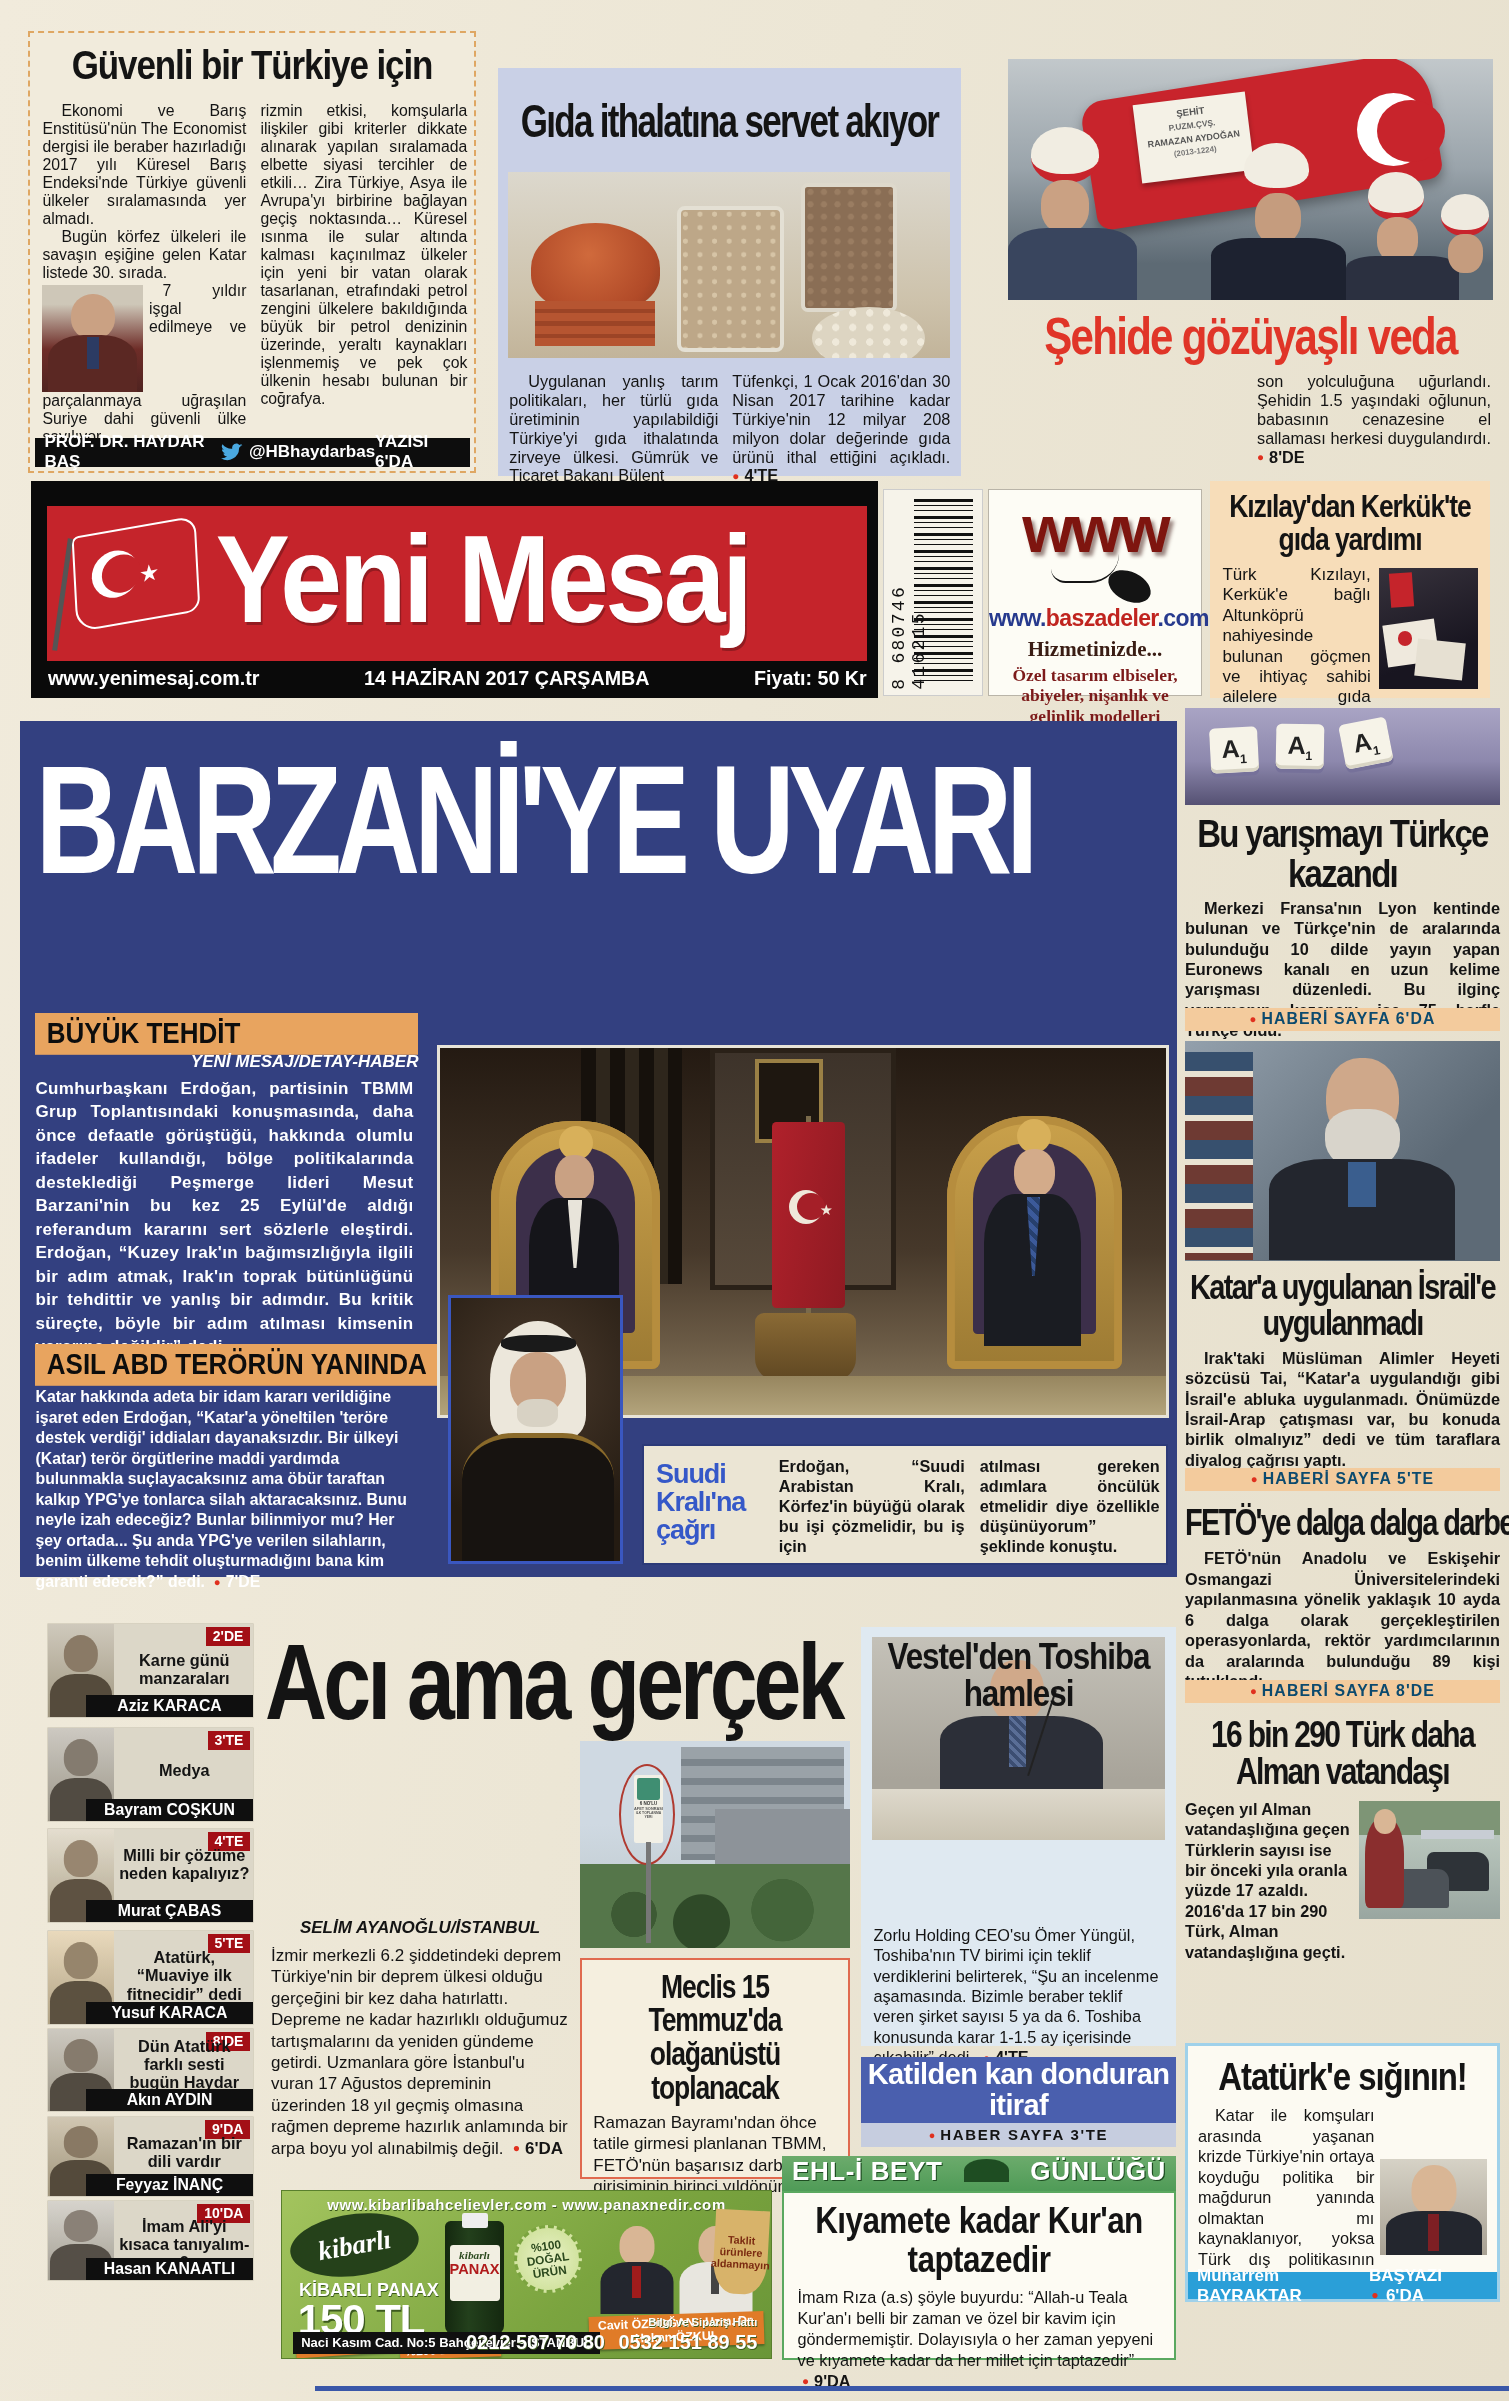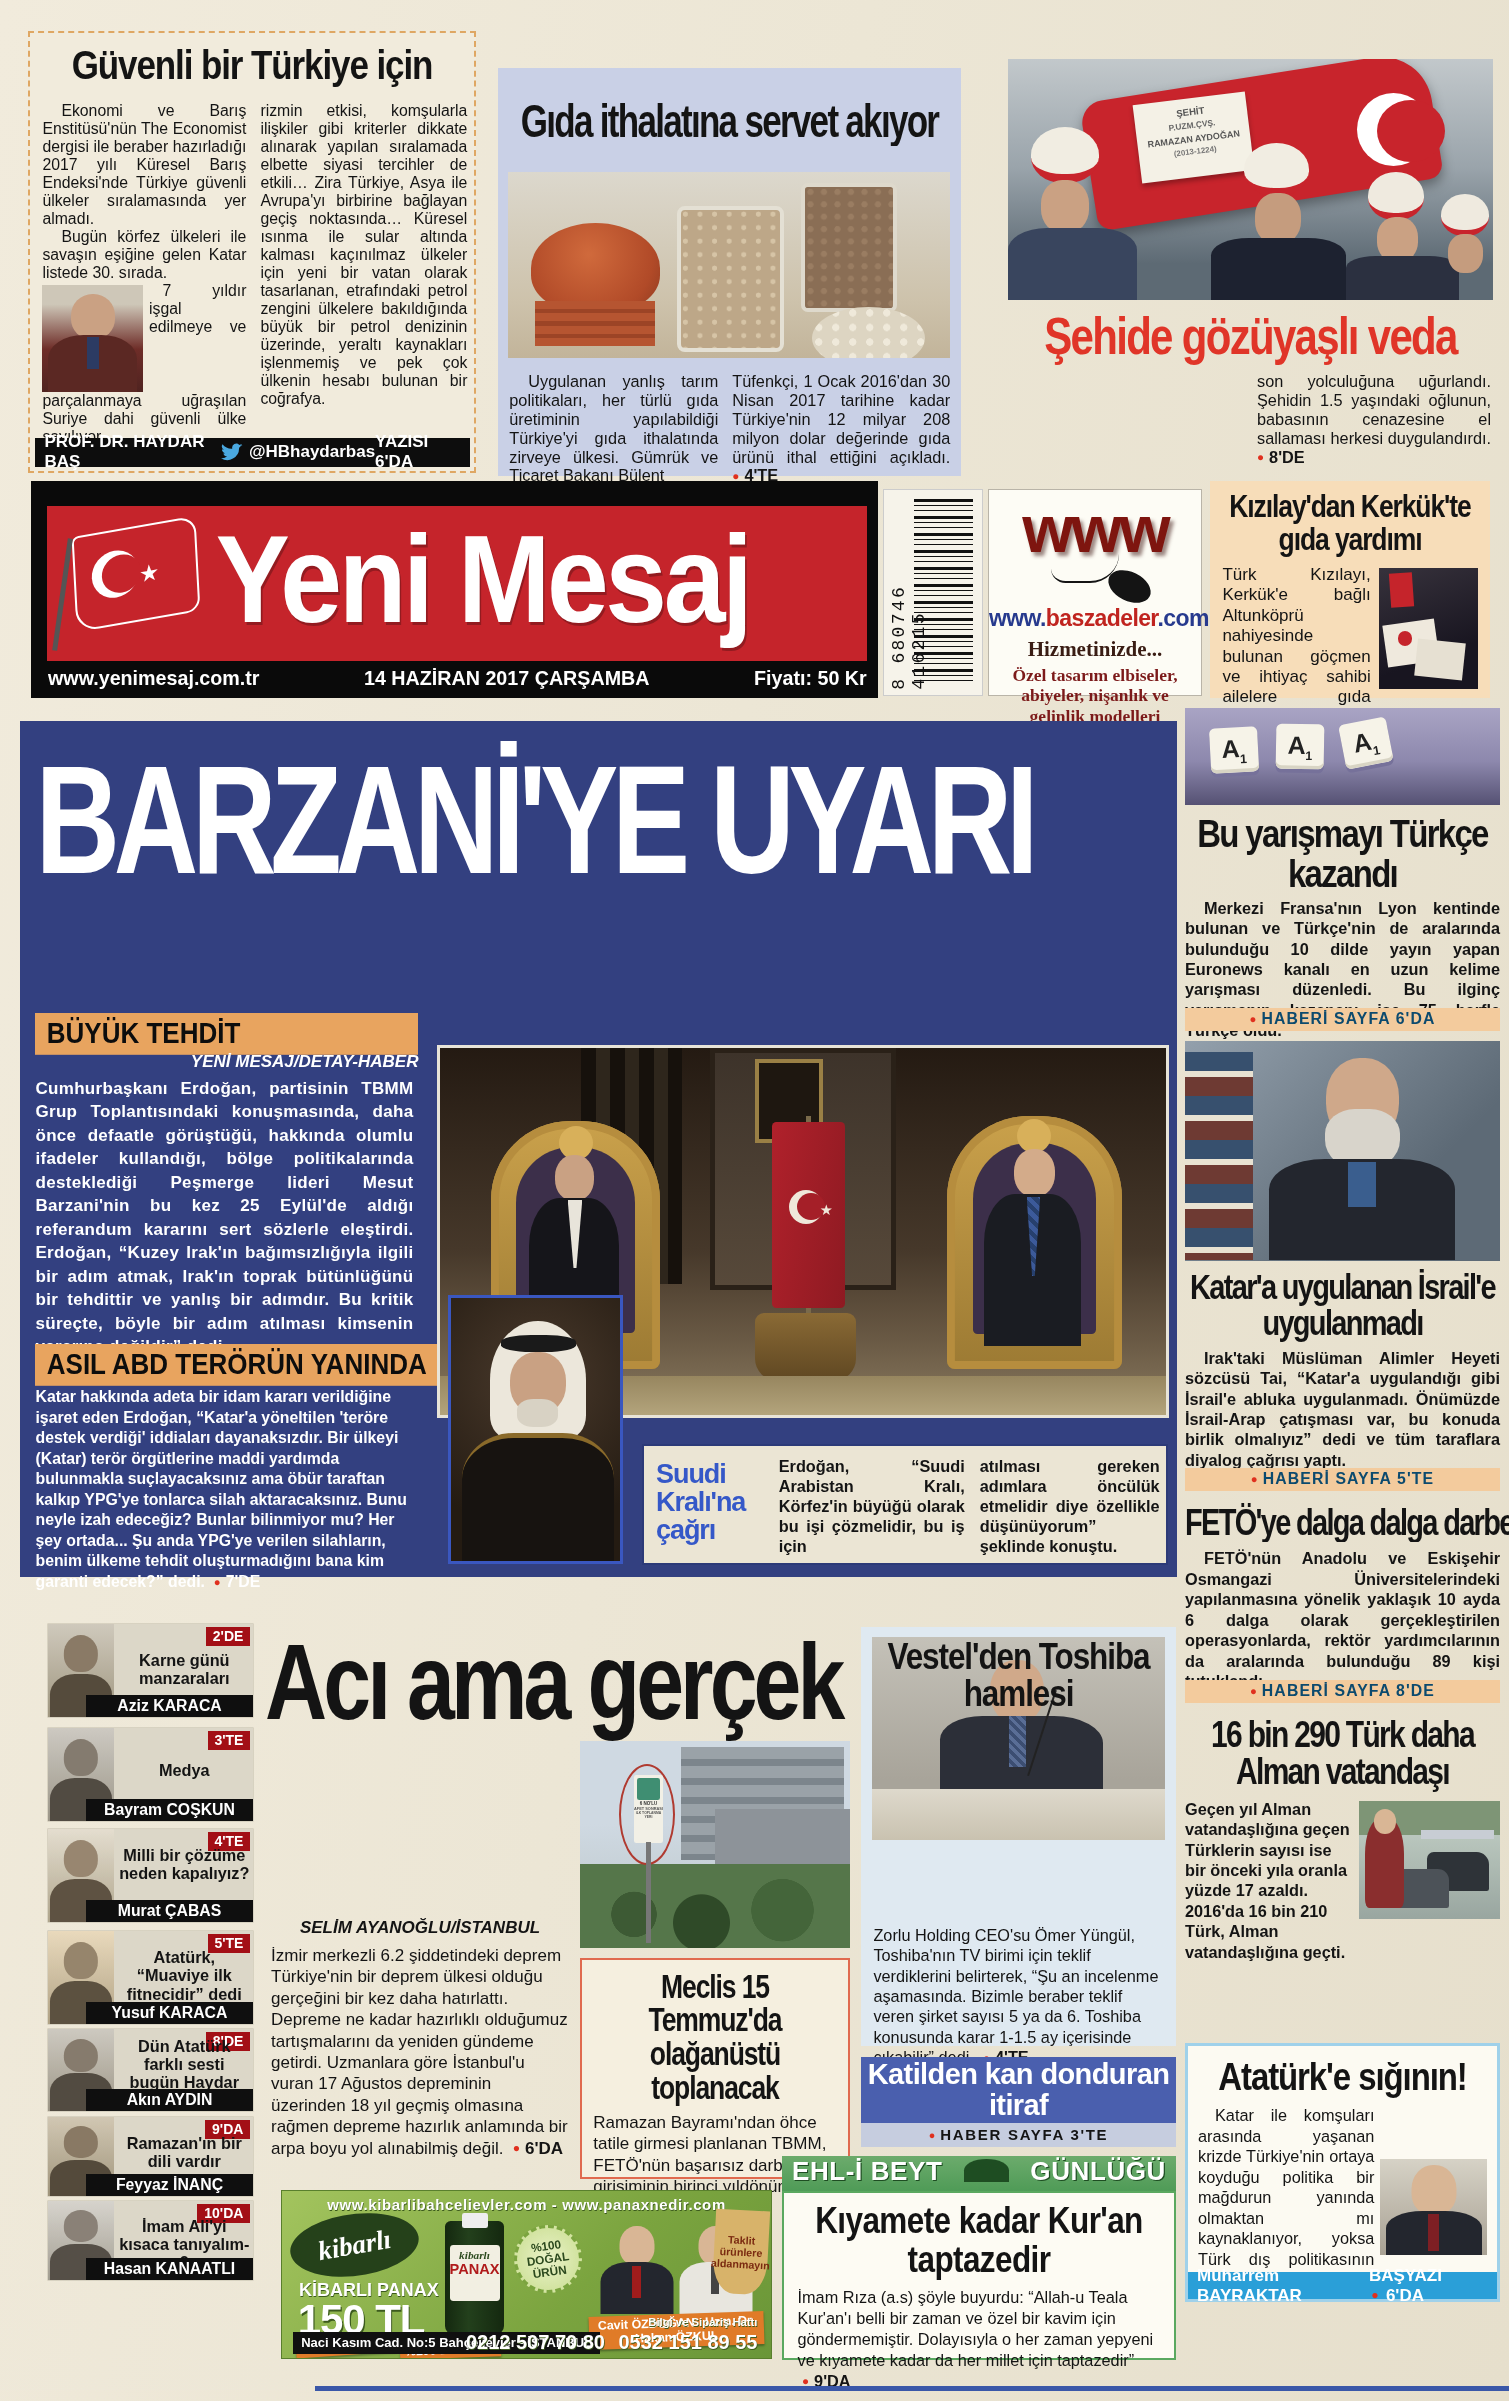--- a/index.html
+++ b/index.html
@@ -275,21 +275,21 @@
     <div class="ph" style="position:static;float:right;width:141px;height:118px;margin:2.3px 0 2.3px 7.9px;background:linear-gradient(180deg,#b9c6bd 30%,#99a6a0)">
       <div style="position:relative;width:100%;height:100%">
         <div style="position:absolute;left:0;top:0;width:100%;height:34px;background:#7e9576"></div>
         <div style="position:absolute;left:62px;top:29px;width:73px;height:9px;background:#c8cdd4"></div>
         <div style="position:absolute;left:68px;top:51px;width:62px;height:39px;background:#2e3338;border-radius:6.8px 12.4px 2.3px 2.3px"></div>
         <div style="position:absolute;left:34px;top:68px;width:56px;height:39px;background:#4c5258;border-radius:5.6px 11.3px 2.3px 2.3px"></div>
         <div style="position:absolute;left:5.6px;top:17px;width:39px;height:90px;background:#8a2e2e;border-radius:40% 40% 10% 10%"></div>
         <div style="position:absolute;left:14.6px;top:7.9px;width:22.5px;height:25px;border-radius:48%;background:#d9b695"></div>
       </div>
     </div>
-    <span class="b just">Geçen yıl Alman vatandaşlığına geçen Türklerin sayısı ise bir önceki yıla oranla yüzde 17 azaldı. 2016'da 16 bin 210 Türk, Alman vatandaşlığına geçti.</span>
+    <span class="b just">Geçen yıl Alman vatandaşlığına geçen Türklerin sayısı ise bir önceki yıla oranla yüzde 17 azaldı. 2016'da 17 bin 290 Türk, Alman vatandaşlığına geçti.</span>
   </div>
 
   <div class="abs" style="left:1185px;top:2043px;width:315px;height:259px;background:#fcfaf2;border:3.4px solid #9fd1ea">
     <div class="b ctr nw" style="margin-top:9px;font-size:33px;letter-spacing:-1.1px;transform:scaleY(1.15);transform-origin:top center">Atatürk'e sığının!</div>
     <div style="position:absolute;left:10px;right:10px;top:59px;bottom:31.5px;font-size:16.3px;line-height:1.26;overflow:hidden">
       <div class="bust" style="position:static;float:right;width:107px;height:96px;margin:54px 0 0 5.6px;background:linear-gradient(180deg,#d6d2c6,#a8a193);position:relative">
         <span class="head" style="top:5.6px;width:45px;height:50px"></span>
         <span class="body" style="top:52px;width:96px;height:45px"></span>
         <span style="position:absolute;left:48px;top:55px;width:11.3px;height:37px;background:#7e1f24"></span>
       </div>

